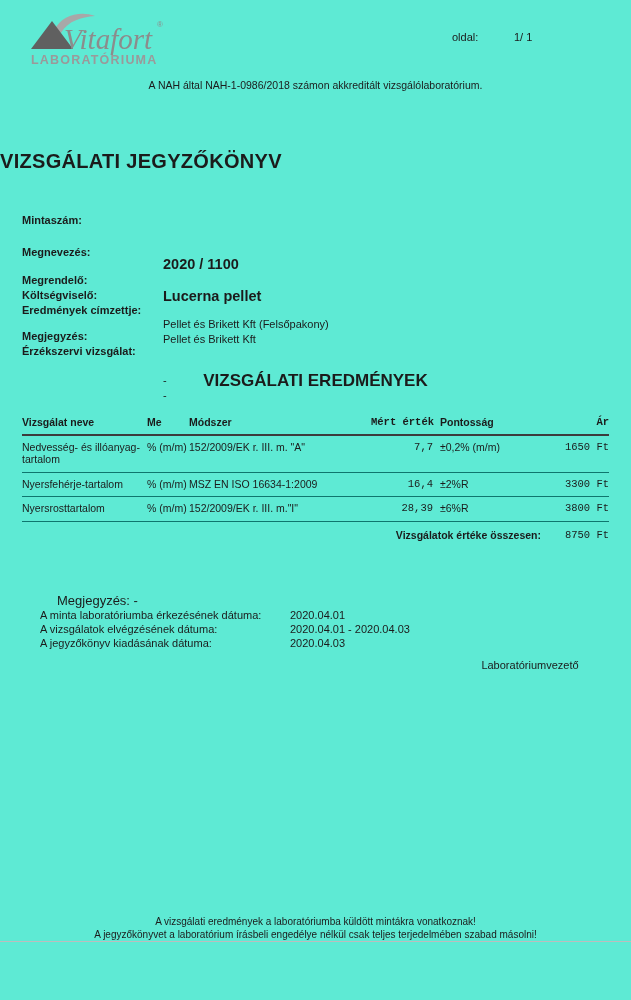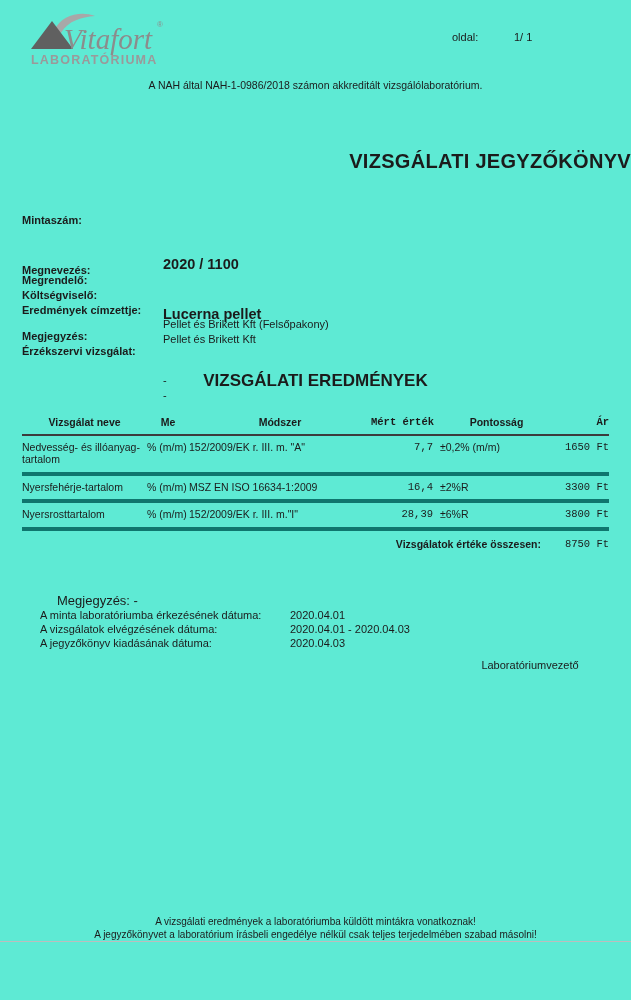--- a/index.html
+++ b/index.html
@@ -6,37 +6,37 @@
   body{font-family:"Liberation Sans",sans-serif;color:#1b1b1b;}
   .page{position:relative;width:631px;height:1000px;background:#5eead4;overflow:hidden;}
 
   .logo{position:absolute;left:28px;top:12px;width:140px;height:56px;}
 
   .oldal-label{position:absolute;left:452px;top:31px;font-size:11px;}
   .oldal-value{position:absolute;left:514px;top:31px;font-size:11px;}
 
   .accreditation{position:absolute;left:0;top:79px;width:631px;text-align:center;font-size:10.5px;}
 
-  .doc-title{position:absolute;left:0;top:150px;width:631px;text-align:right;
+  .doc-title{position:absolute;left:0;top:150px;width:631px;text-align:left;
     font-size:20px;font-weight:bold;letter-spacing:0.3px;}
 
   .field{position:absolute;left:22px;width:560px;font-size:11px;}
   .field .flabel{font-weight:bold;}
   .field .fvalue{position:absolute;left:141px;top:0;font-weight:normal;white-space:nowrap;margin-top:44px;}
   .field .fvalue.big{font-weight:bold;font-size:14.5px;top:-2px;}
 
   .section-title{position:absolute;left:0;top:371px;width:631px;text-align:center;
     font-size:17px;font-weight:bold;}
 
   .results-table{position:absolute;left:22px;top:414px;width:587px;
     border-collapse:collapse;table-layout:fixed;font-size:10.5px;}
-  .results-table th{font-weight:bold;text-align:center;padding:2px 0 6px 0;
+  .results-table th{font-weight:bold;text-align:left;padding:2px 0 6px 0;
     border-bottom:2.5px solid #3c3c3c;white-space:nowrap;}
   .results-table td{vertical-align:top;padding:5px 0 6px 0;line-height:1.18;
-    border-bottom:4px solid #0f766e;}
+    border-bottom:1px solid #0f766e;}
   .results-table .col-name{width:125px;}
   .results-table .col-unit{width:42px;}
   .results-table .col-method{width:182px;}
   .results-table .col-value{width:62px;}
   .results-table .col-acc{width:120px;}
   .results-table .col-price{width:56px;}
   .results-table .t-right{text-align:right;font-family:Liberation Mono, monospace;}
   .results-table td.cell-acc,.results-table th.h-acc{padding-left:7px;}
   .results-table td.cell-name{padding-right:4px;}
   .results-table tr.total-row td{border-bottom:none;padding-top:7px;}
@@ -75,21 +75,21 @@
   <div class="oldal-value">1/ 1</div>
 
   <div class="accreditation">A NAH által NAH-1-0986/2018 számon akkreditált vizsgálólaboratórium.</div>
 
   <div class="doc-title">VIZSGÁLATI JEGYZŐKÖNYV</div>
 
   <div class="field" style="top:214px">
     <span class="flabel">Mintaszám:</span>
     <span class="fvalue big">2020 / 1100</span>
   </div>
-  <div class="field" style="top:264px">
+  <div class="field" style="top:246px">
     <span class="flabel">Megnevezés:</span>
     <span class="fvalue big">Lucerna pellet</span>
   </div>
   <div class="field" style="top:274px">
     <span class="flabel">Megrendelő:</span>
     <span class="fvalue">Pellet és Brikett Kft (Felsőpakony)</span>
   </div>
   <div class="field" style="top:289px">
     <span class="flabel">Költségviselő:</span>
     <span class="fvalue">Pellet és Brikett Kft</span>

